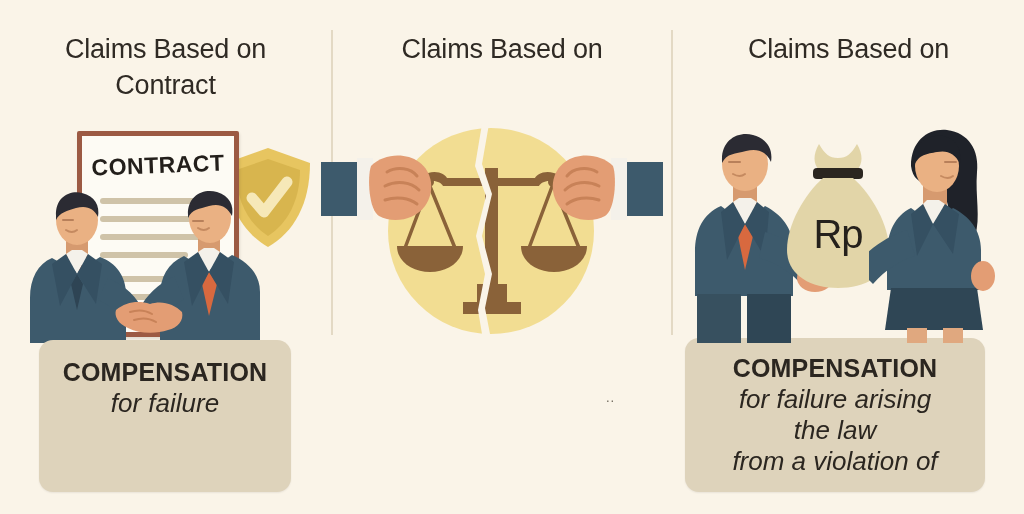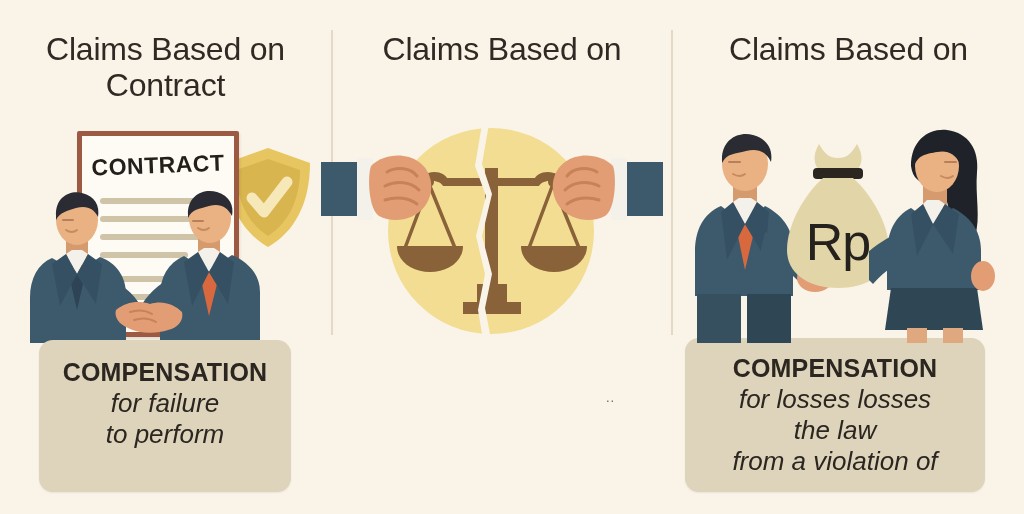--- a/index.html
+++ b/index.html
@@ -41,21 +41,21 @@
   .col.c2 { left: 333px; width: 338px; }
   .col.c3 { left: 673px; width: 351px; }
 
   .heading {
     position: absolute;
     top: 31px;
     left: 0;
     width: 100%;
     text-align: center;
     color: #2f2a24;
-    font-size: 32px;
+    font-size: 27px;
     line-height: 36px;
     font-weight: 400;
     letter-spacing: -0.2px;
   }
   .heading .l2 { display: block; }
 
   
   .stage {
     position: absolute;
     top: 118px;
@@ -114,21 +114,21 @@
 
   
   .bag {
     left: 112px; top: 22px;
     width: 106px; height: 150px;
   }
   .bag-label {
     position: absolute;
     left: 0; top: 72px; width: 100%;
     text-align: center;
-    font-size: 52px;
+    font-size: 40px;
     font-weight: 400;
     color: #25211c;
     letter-spacing: -1px;
     font-family: "Liberation Sans", sans-serif;
   }
 
   
   .caption {
     position: absolute;
     border-radius: 14px;
@@ -252,21 +252,20 @@
           <path d="M18 18 q12 -4 22 2" stroke="#c88258" stroke-width="2" fill="none" stroke-linecap="round"></path>
           <path d="M22 26 q12 -4 22 2" stroke="#c88258" stroke-width="2" fill="none" stroke-linecap="round"></path>
         </svg>
       </div>
 
     </div>
 
     <div class="caption b1">
       <span class="cap-strong">COMPENSATION</span>
       <span class="cap-line">for failure</span>
-      <span class="cap-line">to perform</span>
     </div>
   </div>
 
   <div class="col c2">
     <div class="heading">
       <span>Claims Based on</span>
     </div>
 
     <div class="stage">
 
@@ -321,21 +320,21 @@
           <path d="M54 24 C44 18 30 20 24 28" stroke="#c88258" stroke-width="3" fill="none" stroke-linecap="round"></path>
           <path d="M56 38 C44 32 30 34 22 42" stroke="#c88258" stroke-width="3" fill="none" stroke-linecap="round"></path>
           <path d="M56 52 C44 48 32 50 24 56" stroke="#c88258" stroke-width="3" fill="none" stroke-linecap="round"></path>
         </svg>
       </div>
 
     </div>
 
     <div class="caption b2">
       <span class="cap-strong">COMPENSATION</span>
-      <span class="cap-line">for losses losses</span>
+      <span class="cap-line">for failure arising</span>
       <span class="cap-line">the law</span>
       <span class="cap-line">from a violation of</span>
     </div>
   </div>
 
   <div class="col c3">
     <div class="heading">
       <span>Claims Based on</span>
     </div>
 

